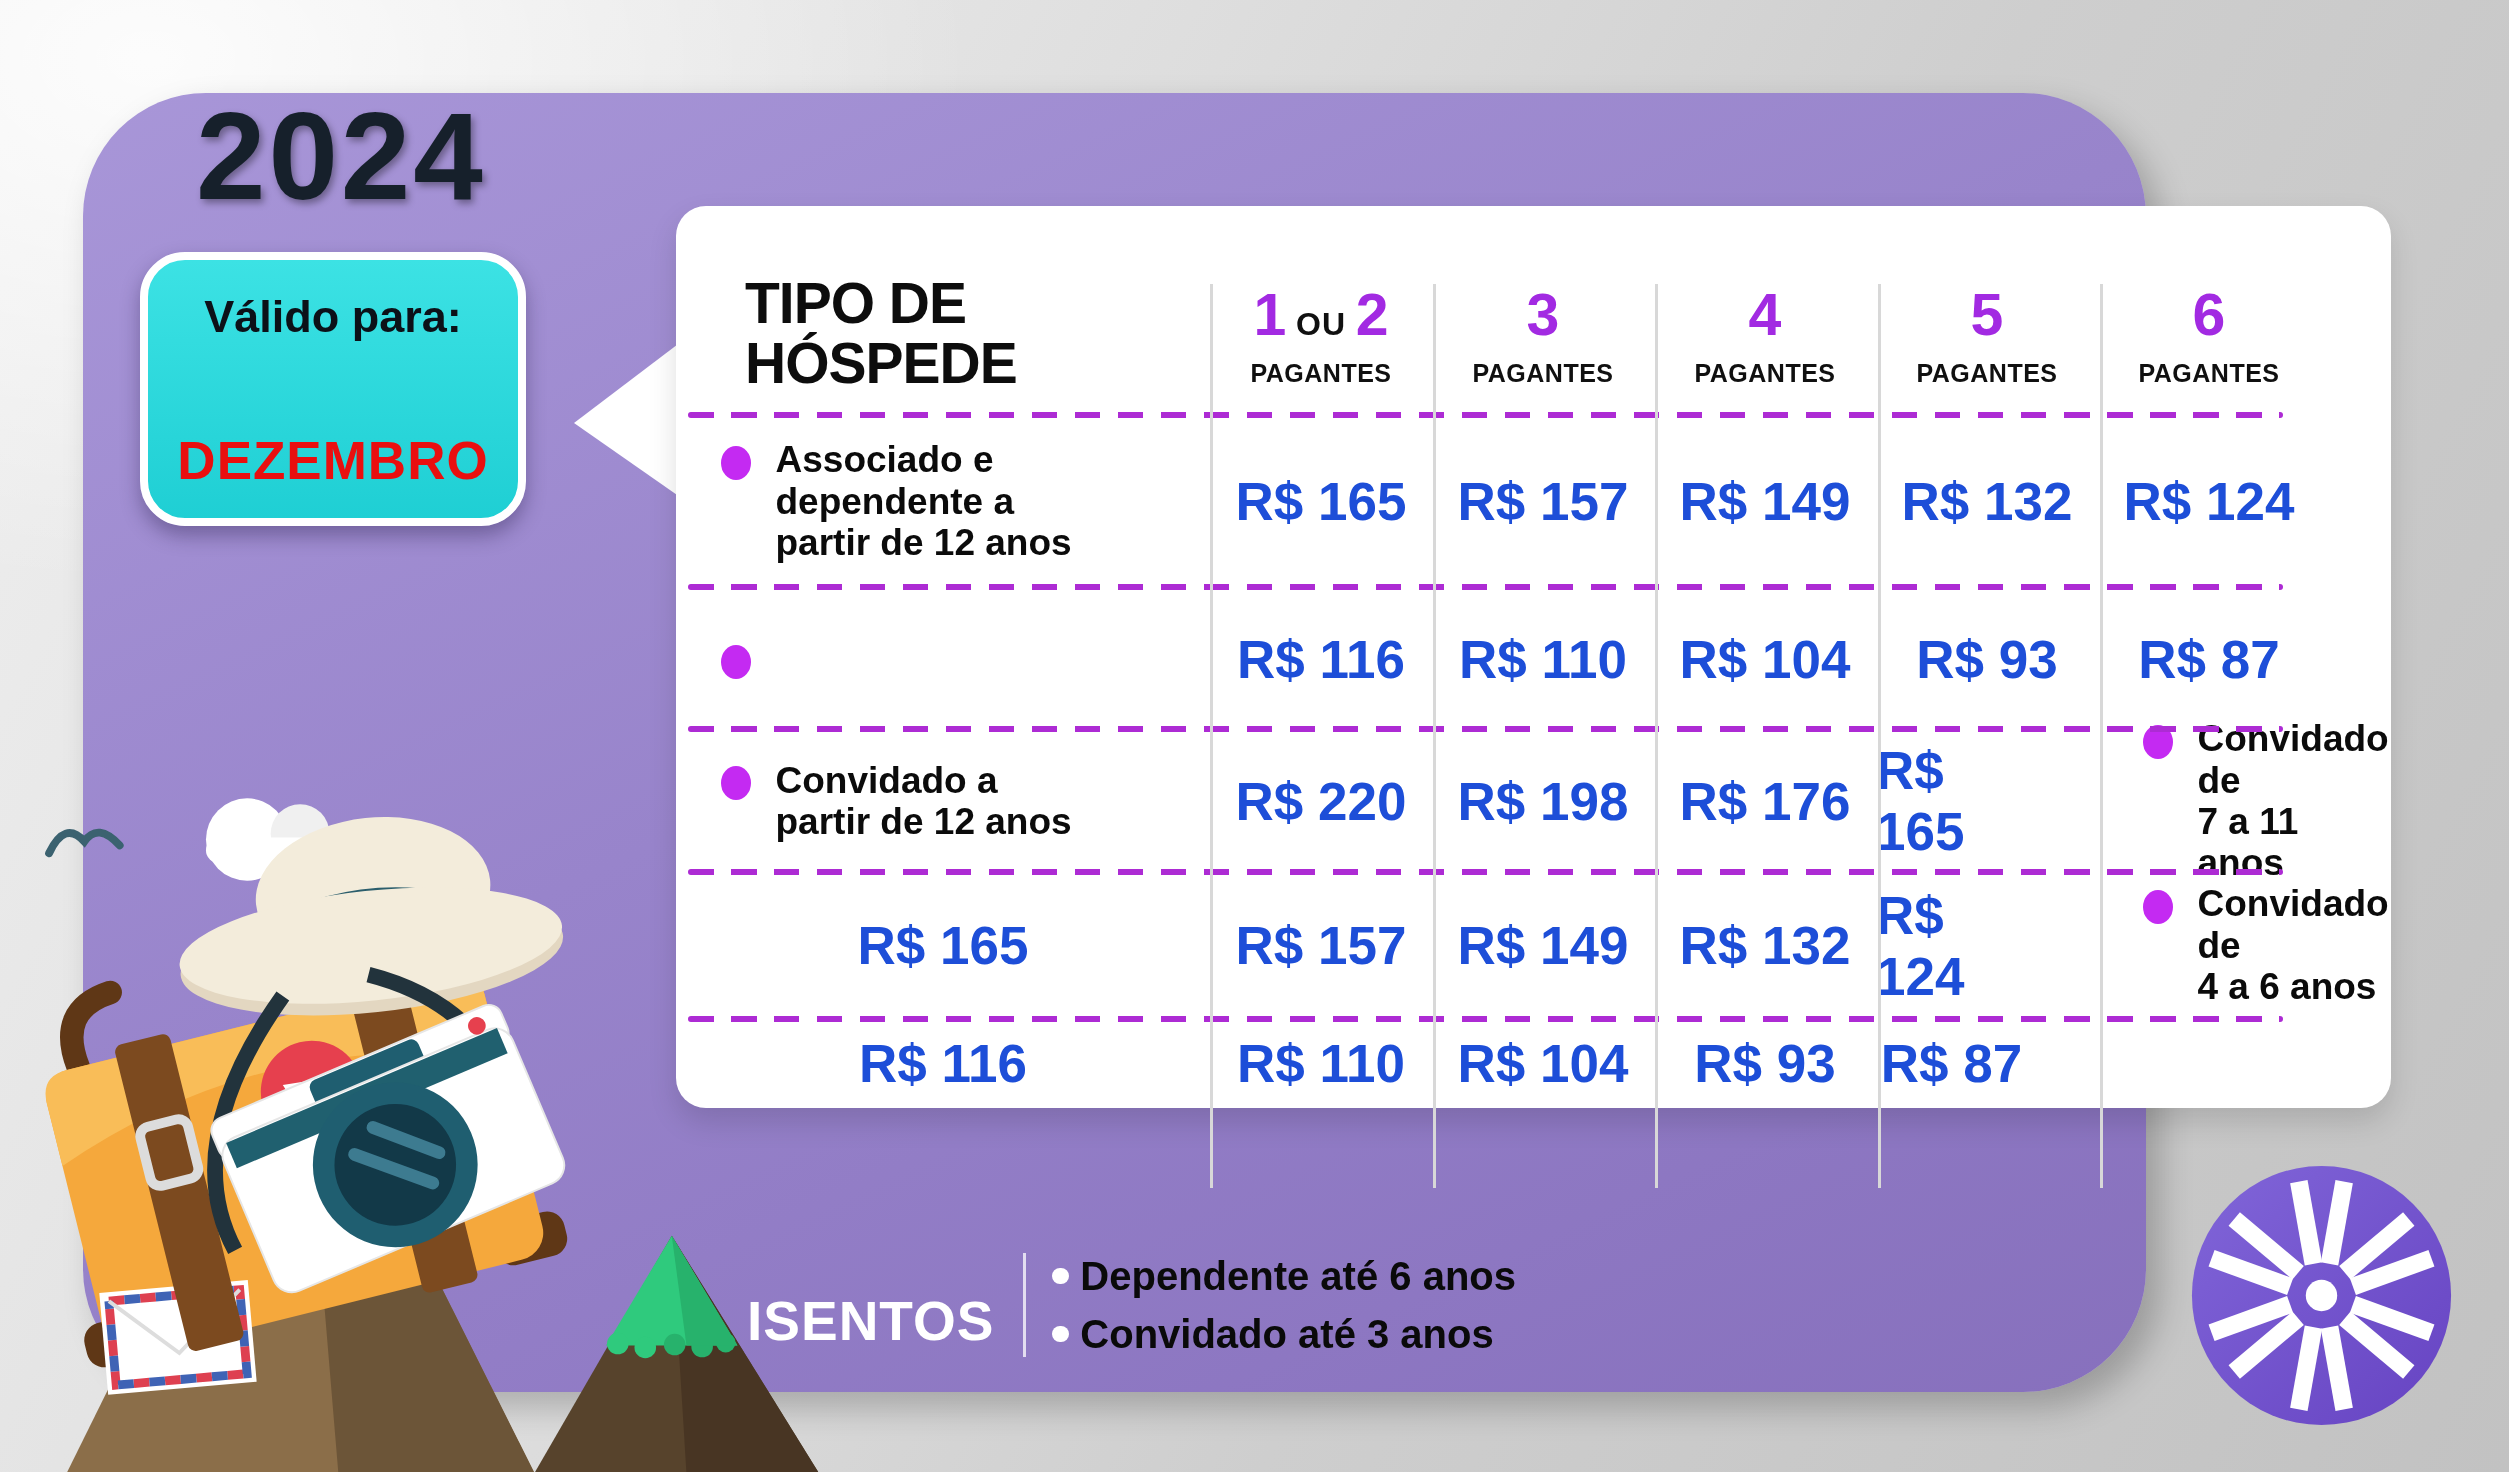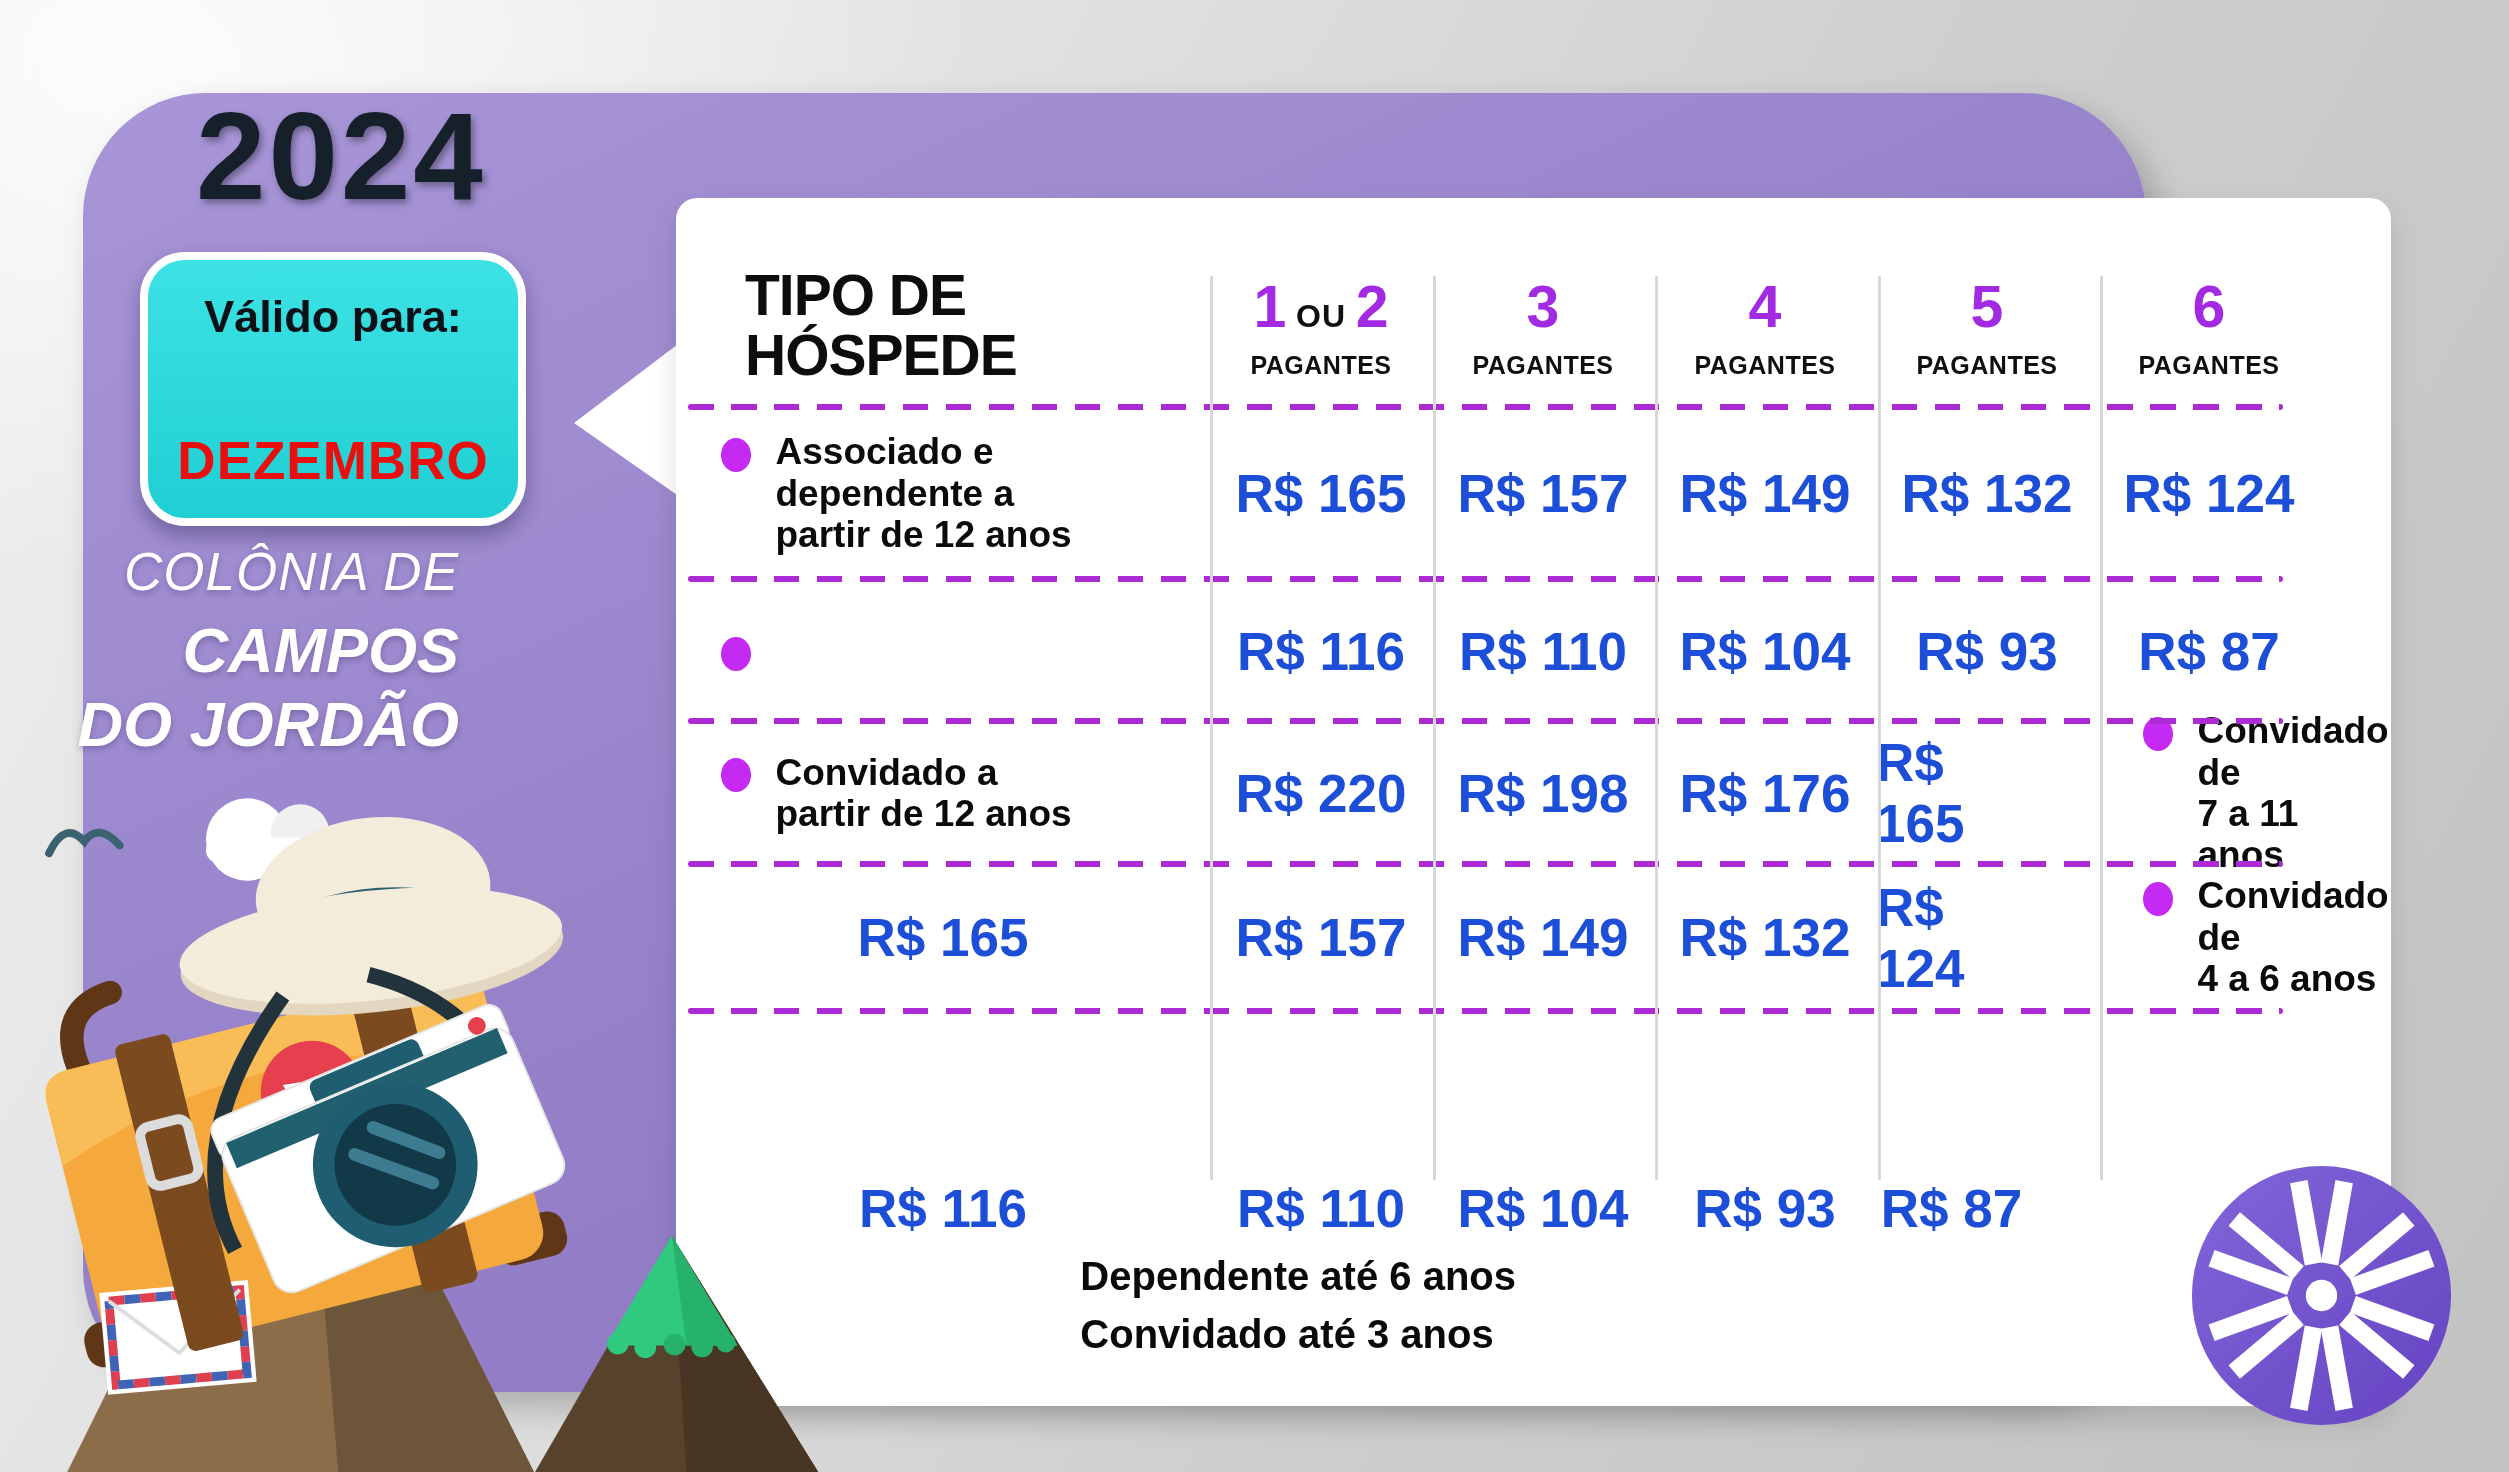--- a/index.html
+++ b/index.html
@@ -12,22 +12,22 @@
   
   .pcard{position:absolute;left:83px;top:93px;width:2063px;height:1299px;border-radius:123px;
     background:linear-gradient(155deg,#a896d8 0%,#9884cb 45%,#8770bd 100%);
     box-shadow:13.7px 15.7px 33px rgba(0,0,0,.22);z-index:1;}
 
   
   .tail{position:absolute;left:574px;top:335px;width:116px;height:169px;background:#ffffff;
     clip-path:polygon(100% 0,0 52%,100% 100%);z-index:2;}
 
   
-  .wcard{position:absolute;left:676px;top:198px;width:1715px;height:1208px;background:#ffffff;
-    border-radius:21px;box-shadow:0 13.7px 29px rgba(0,0,0,.13);z-index:2;}
+  .wcard{position:absolute;left:676px;top:206px;width:1715px;height:902px;background:#ffffff;
+    border-radius:30px;box-shadow:0 13.7px 29px rgba(0,0,0,.13);z-index:2;}
 
   .tbl{position:absolute;inset:0;display:grid;
     grid-template-columns:534px 222px 222px 222px 222px 1fr;
     grid-template-rows:209px 173px 142px 142px 147px 1fr;}
 
   .cell{min-width:0;}
   .th{display:flex;flex-direction:column;justify-content:flex-end;align-items:center;padding-bottom:27.4px;}
   .thlabel{align-items:flex-start;padding-left:69px;padding-bottom:21.6px;}
   .tipo{font-size:57px;font-weight:bold;letter-spacing:-1px;line-height:1.05;color:#0d0d0d;}
   .hn{display:flex;align-items:baseline;gap:9.8px;font-size:59px;font-weight:bold;color:#a22ae2;}
@@ -81,25 +81,20 @@
 
   <div class="pcard"></div>
 
   <div class="year">2024</div>
 
   <div class="vbadge">
     <div class="vlabel">Válido para:</div>
     <div class="vmonth">DEZEMBRO</div>
   </div>
 
-  <div class="location">
-    <div class="loc1">COLÔNIA DE</div>
-    <div class="loc2">CAMPOS</div>
-    <div class="loc3">DO JORDÃO</div>
-  </div>
 
   <div class="tail"></div>
 
   <div class="wcard">
     <div class="tbl">
 
       <div class="cell th thlabel">
         <div class="tipo">
           <span>TIPO DE</span><br>
           <span>HÓSPEDE</span>

